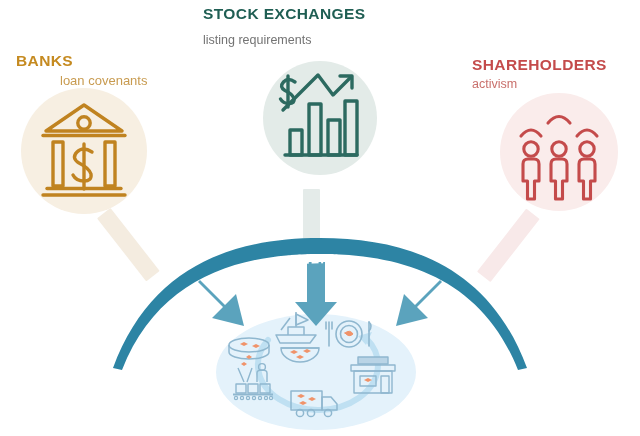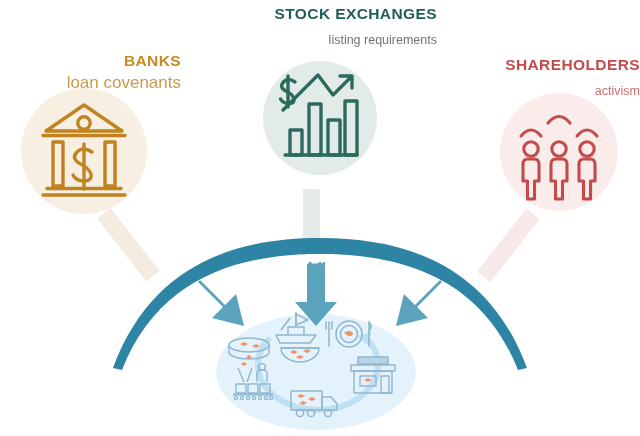--- a/index.html
+++ b/index.html
@@ -2,35 +2,35 @@
 <html><head>
 <meta charset="utf-8">
 <style>
   html,body{margin:0;padding:0;background:#ffffff;}
   body{width:640px;height:436px;position:relative;overflow:hidden;
        font-family:"Liberation Sans","DejaVu Sans",sans-serif;}
   .stage{position:absolute;inset:0;width:640px;height:436px;}
   .svgroot{position:absolute;left:0;top:0;}
 
   
-  .stake{position:absolute;text-align:right;}
+  .stake{position:absolute;text-align:left;}
   .stake .title{font-weight:bold;letter-spacing:.4px;white-space:nowrap;}
   .stake .sub{white-space:nowrap;}
 
   #stake-banks{left:16px;top:52px;width:165px;}
   #stake-banks .title{font-size:15.5px;color:#c58a20;}
-  #stake-banks .sub{font-size:17px;color:#c89b50;margin-top:3px;}
+  #stake-banks .sub{font-size:13px;color:#c89b50;margin-top:3px;margin-left:44px;}
 
   #stake-exchanges{left:203px;top:5px;width:234px;}
   #stake-exchanges .title{font-size:15.5px;color:#1f5e53;}
   #stake-exchanges .sub{font-size:12.5px;color:#737373;margin-top:10px;}
 
   #stake-shareholders{left:472px;top:48px;width:168px;}
   #stake-shareholders .title{font-size:15.5px;color:#c44b4b;margin-top:8px;}
-  #stake-shareholders .sub{font-size:12.5px;color:#c9706c;margin-top:10px;}
+  #stake-shareholders .sub{font-size:12.5px;color:#c9706c;margin-top:3px;}
 
   .seafood-label{position:absolute;left:258px;top:351px;width:115px;
     text-align:center;font-size:16.5px;font-weight:bold;color:#2f90c8;
     line-height:19px;letter-spacing:.3px;}
 </style>
 </head>
 <body>
 
 <div class="stage">
 

